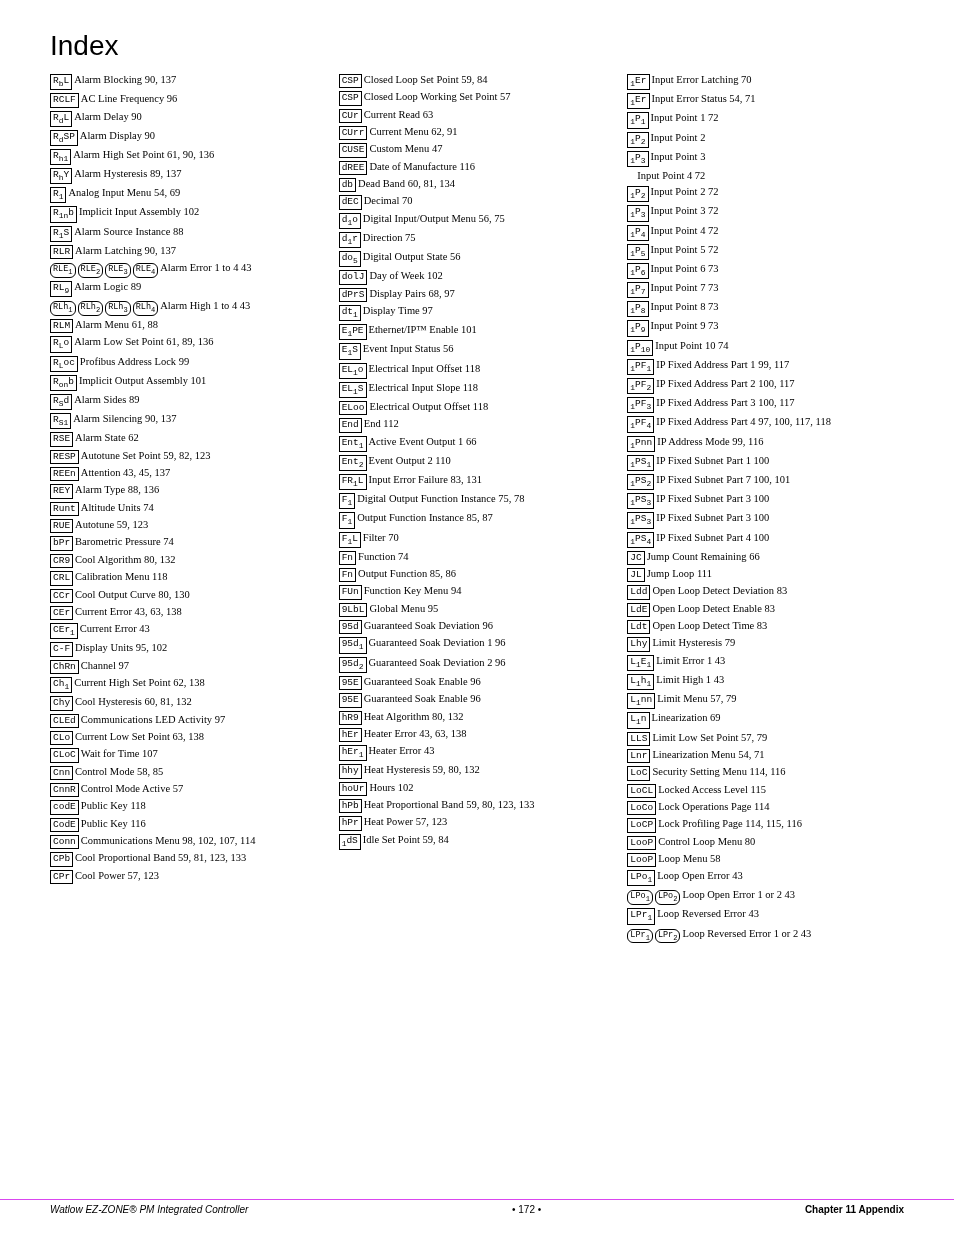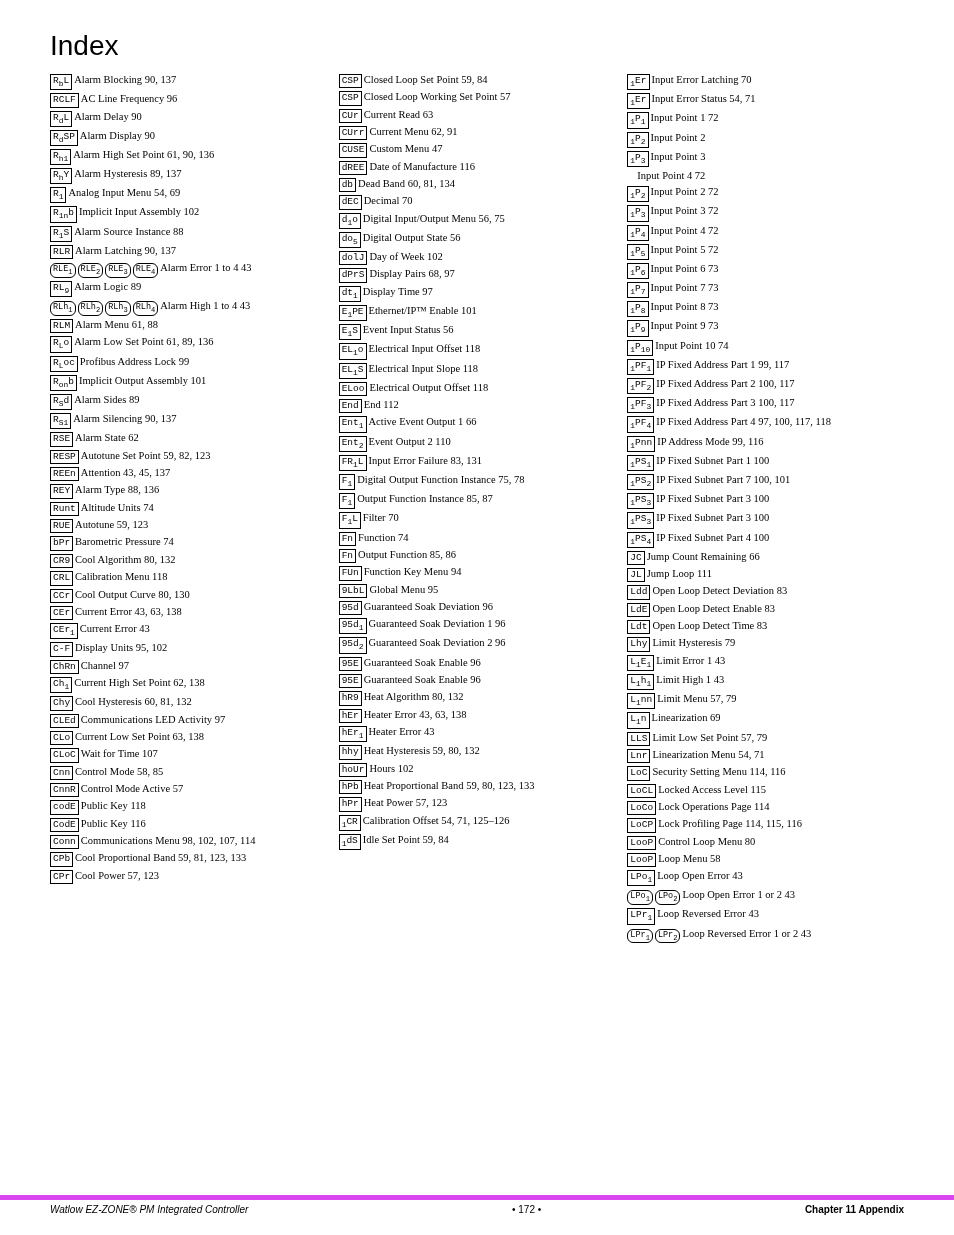--- a/index.html
+++ b/index.html
@@ -57,21 +57,21 @@
       position: fixed;
       bottom: 20px;
       left: 0;
       right: 0;
       display: flex;
       justify-content: space-between;
       padding: 0 50px;
       font-size: 10px;
       font-family: Arial, sans-serif;
       color: #000;
-      border-top: 5px solid #d946ef;
+      border-top: 1px solid #d946ef;
       padding-top: 4px;
     }
     .footer-left { font-style: italic; }
     .footer-center { }
     .footer-right { font-weight: bold; }
   </style>
 </head>
 <body>
 
 <h1>Index</h1>
@@ -298,20 +298,24 @@
       </div>
     <div class="entry">
         <span class="tag">dEC</span>
         <span class="label"> Decimal  70</span>
       </div>
     <div class="entry">
         <span class="tag">d<sub>1</sub>o</span>
         <span class="label"> Digital Input/Output Menu  56, 75</span>
       </div>
     <div class="entry">
+        <span class="tag">d<sub>1</sub>r</span>
+        <span class="label"> Direction  75</span>
+      </div>
+    <div class="entry">
         <span class="tag">do<sub>5</sub></span>
         <span class="label"> Digital Output State  56</span>
       </div>
     <div class="entry">
         <span class="tag">dolJ</span>
         <span class="label"> Day of Week  102</span>
       </div>
     <div class="entry">
         <span class="tag">dPrS</span>
         <span class="label"> Display Pairs  68, 97</span>
@@ -424,24 +428,20 @@
         <span class="tag">hoUr</span>
         <span class="label"> Hours  102</span>
       </div>
     <div class="entry">
         <span class="tag">hPb</span>
         <span class="label"> Heat Proportional Band  59, 80, 123, 133</span>
       </div>
     <div class="entry">
         <span class="tag">hPr</span>
         <span class="label"> Heat Power  57, 123</span>
-      </div>
-    <div class="entry">
-        <span class="tag"><sub>1</sub>CR</span>
-        <span class="label"> Calibration Offset  54, 71, 125–126</span>
       </div>
     <div class="entry">
         <span class="tag"><sub>1</sub>dS</span>
         <span class="label"> Idle Set Point  59, 84</span>
       </div>
   </div>
 
   <div class="col">
     <div class="entry">
         <span class="tag"><sub>1</sub>Er</span>

